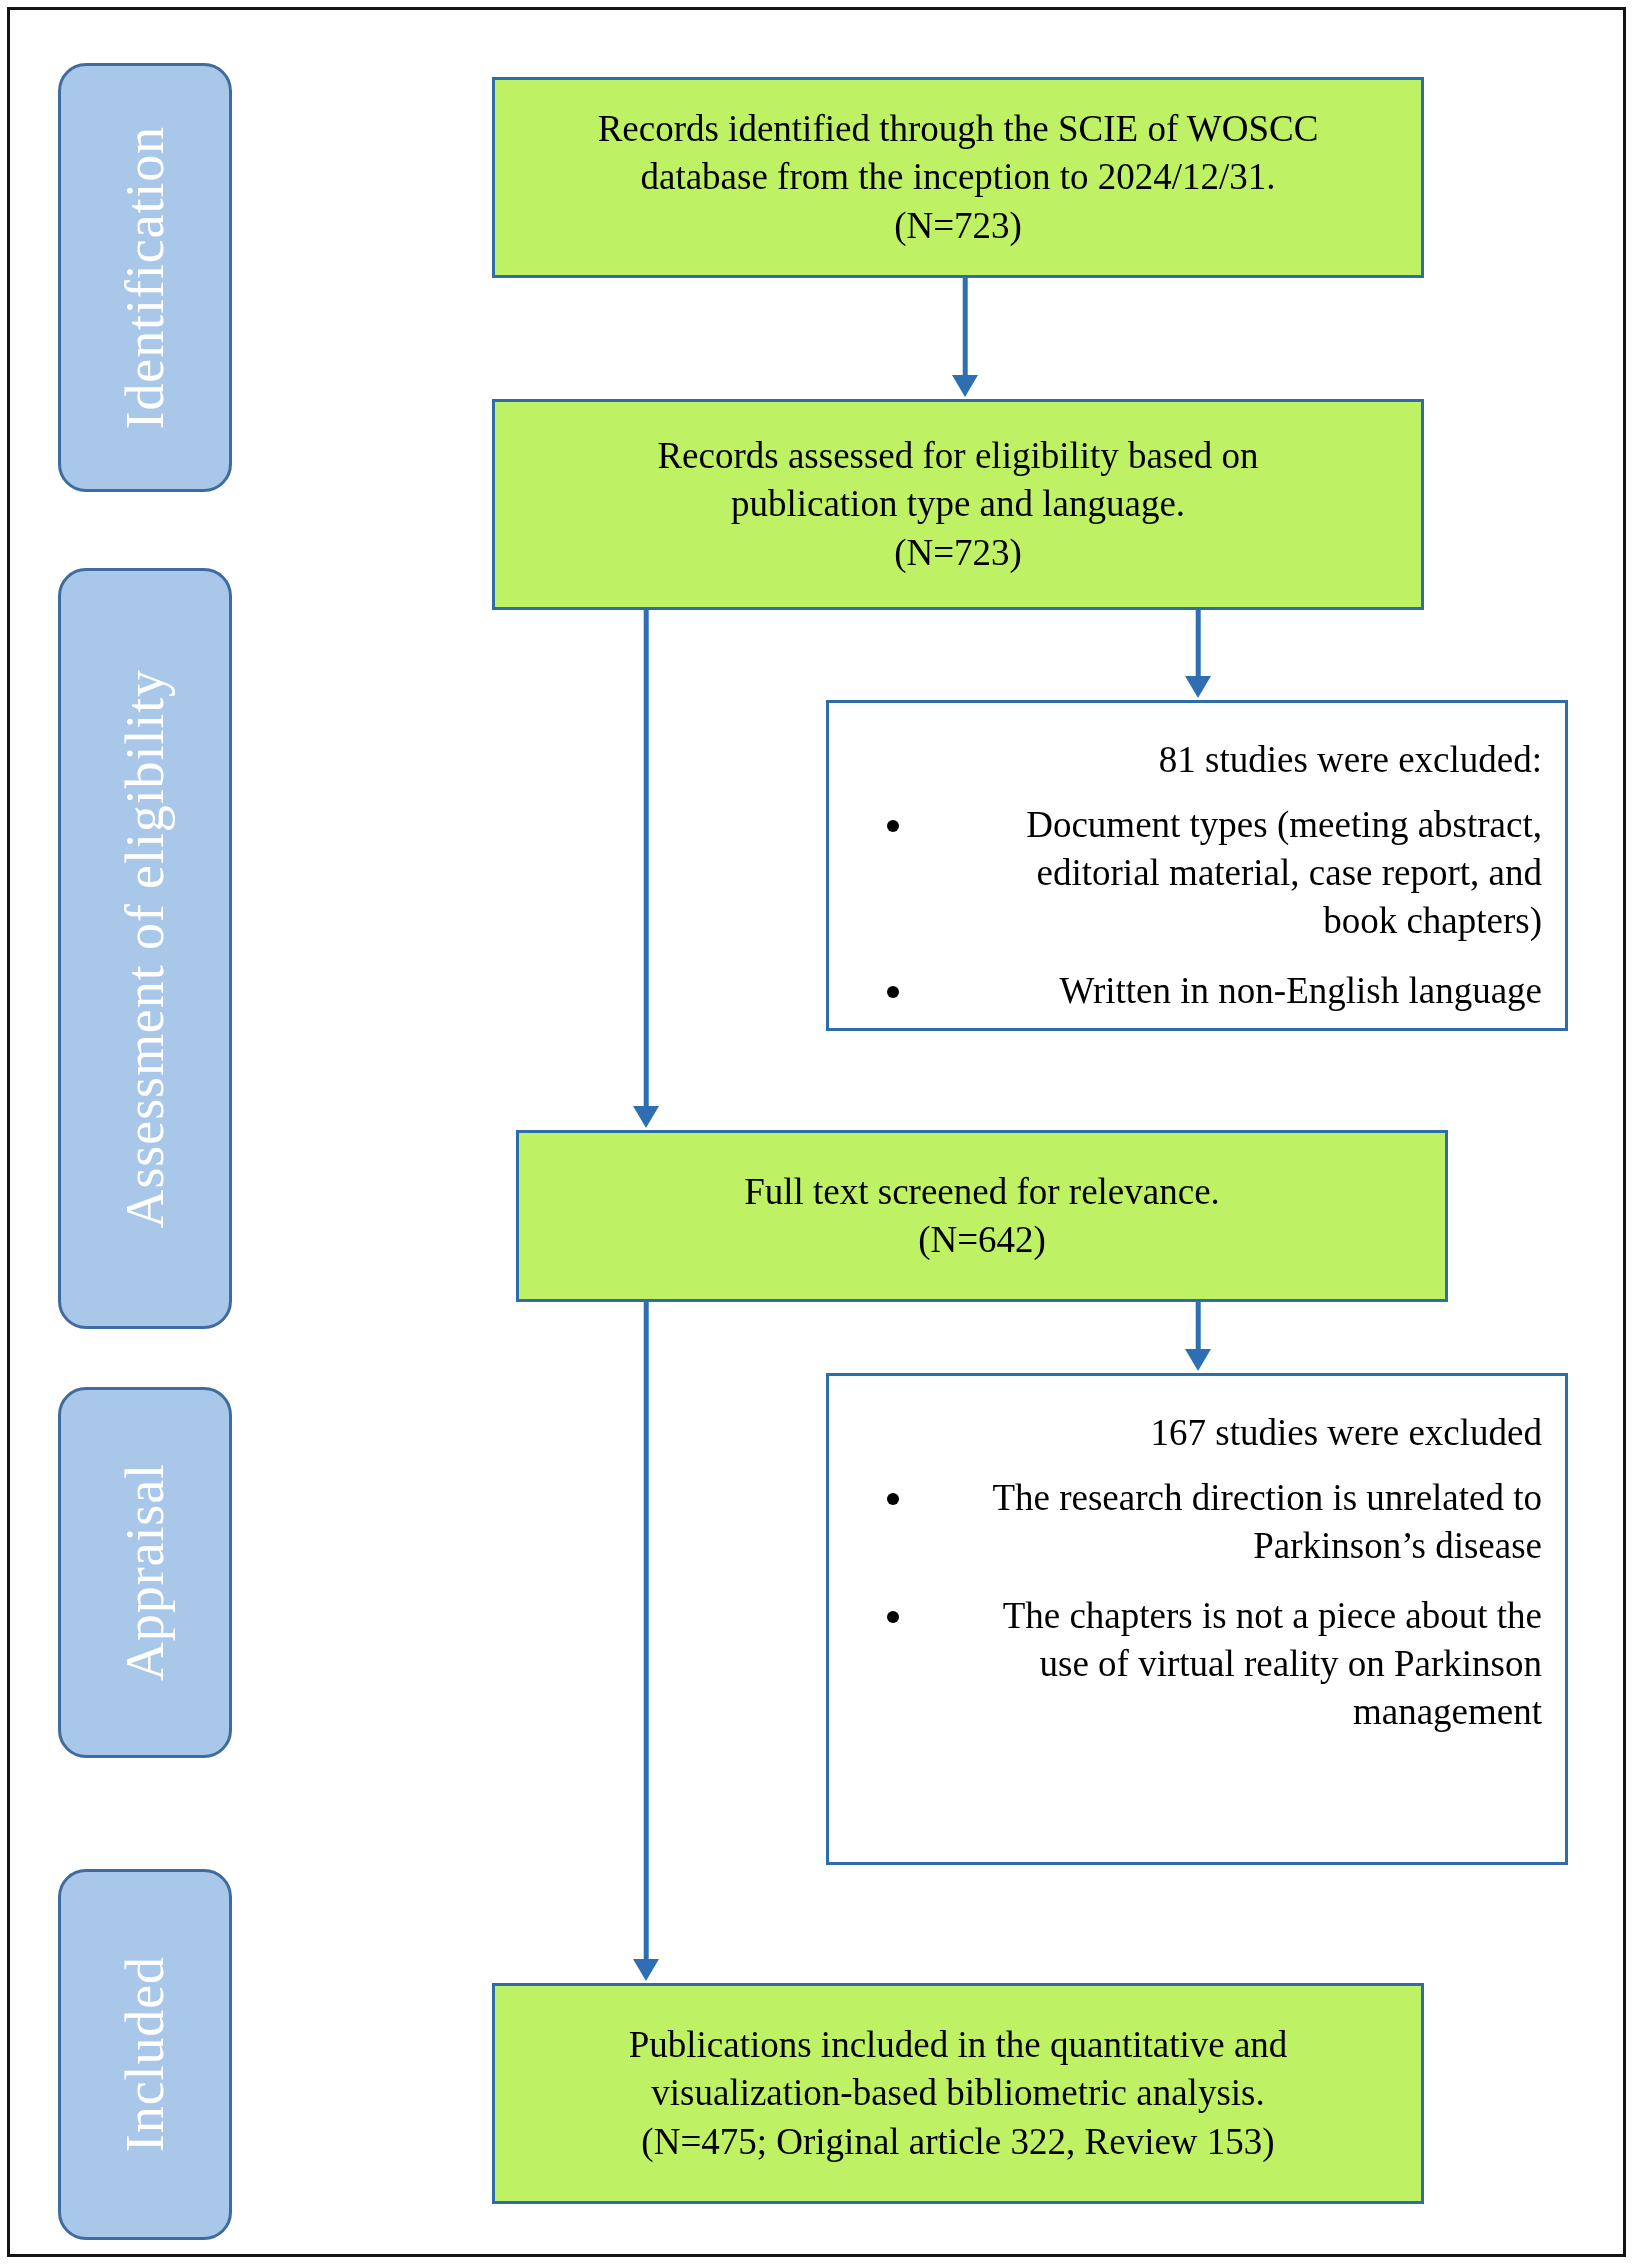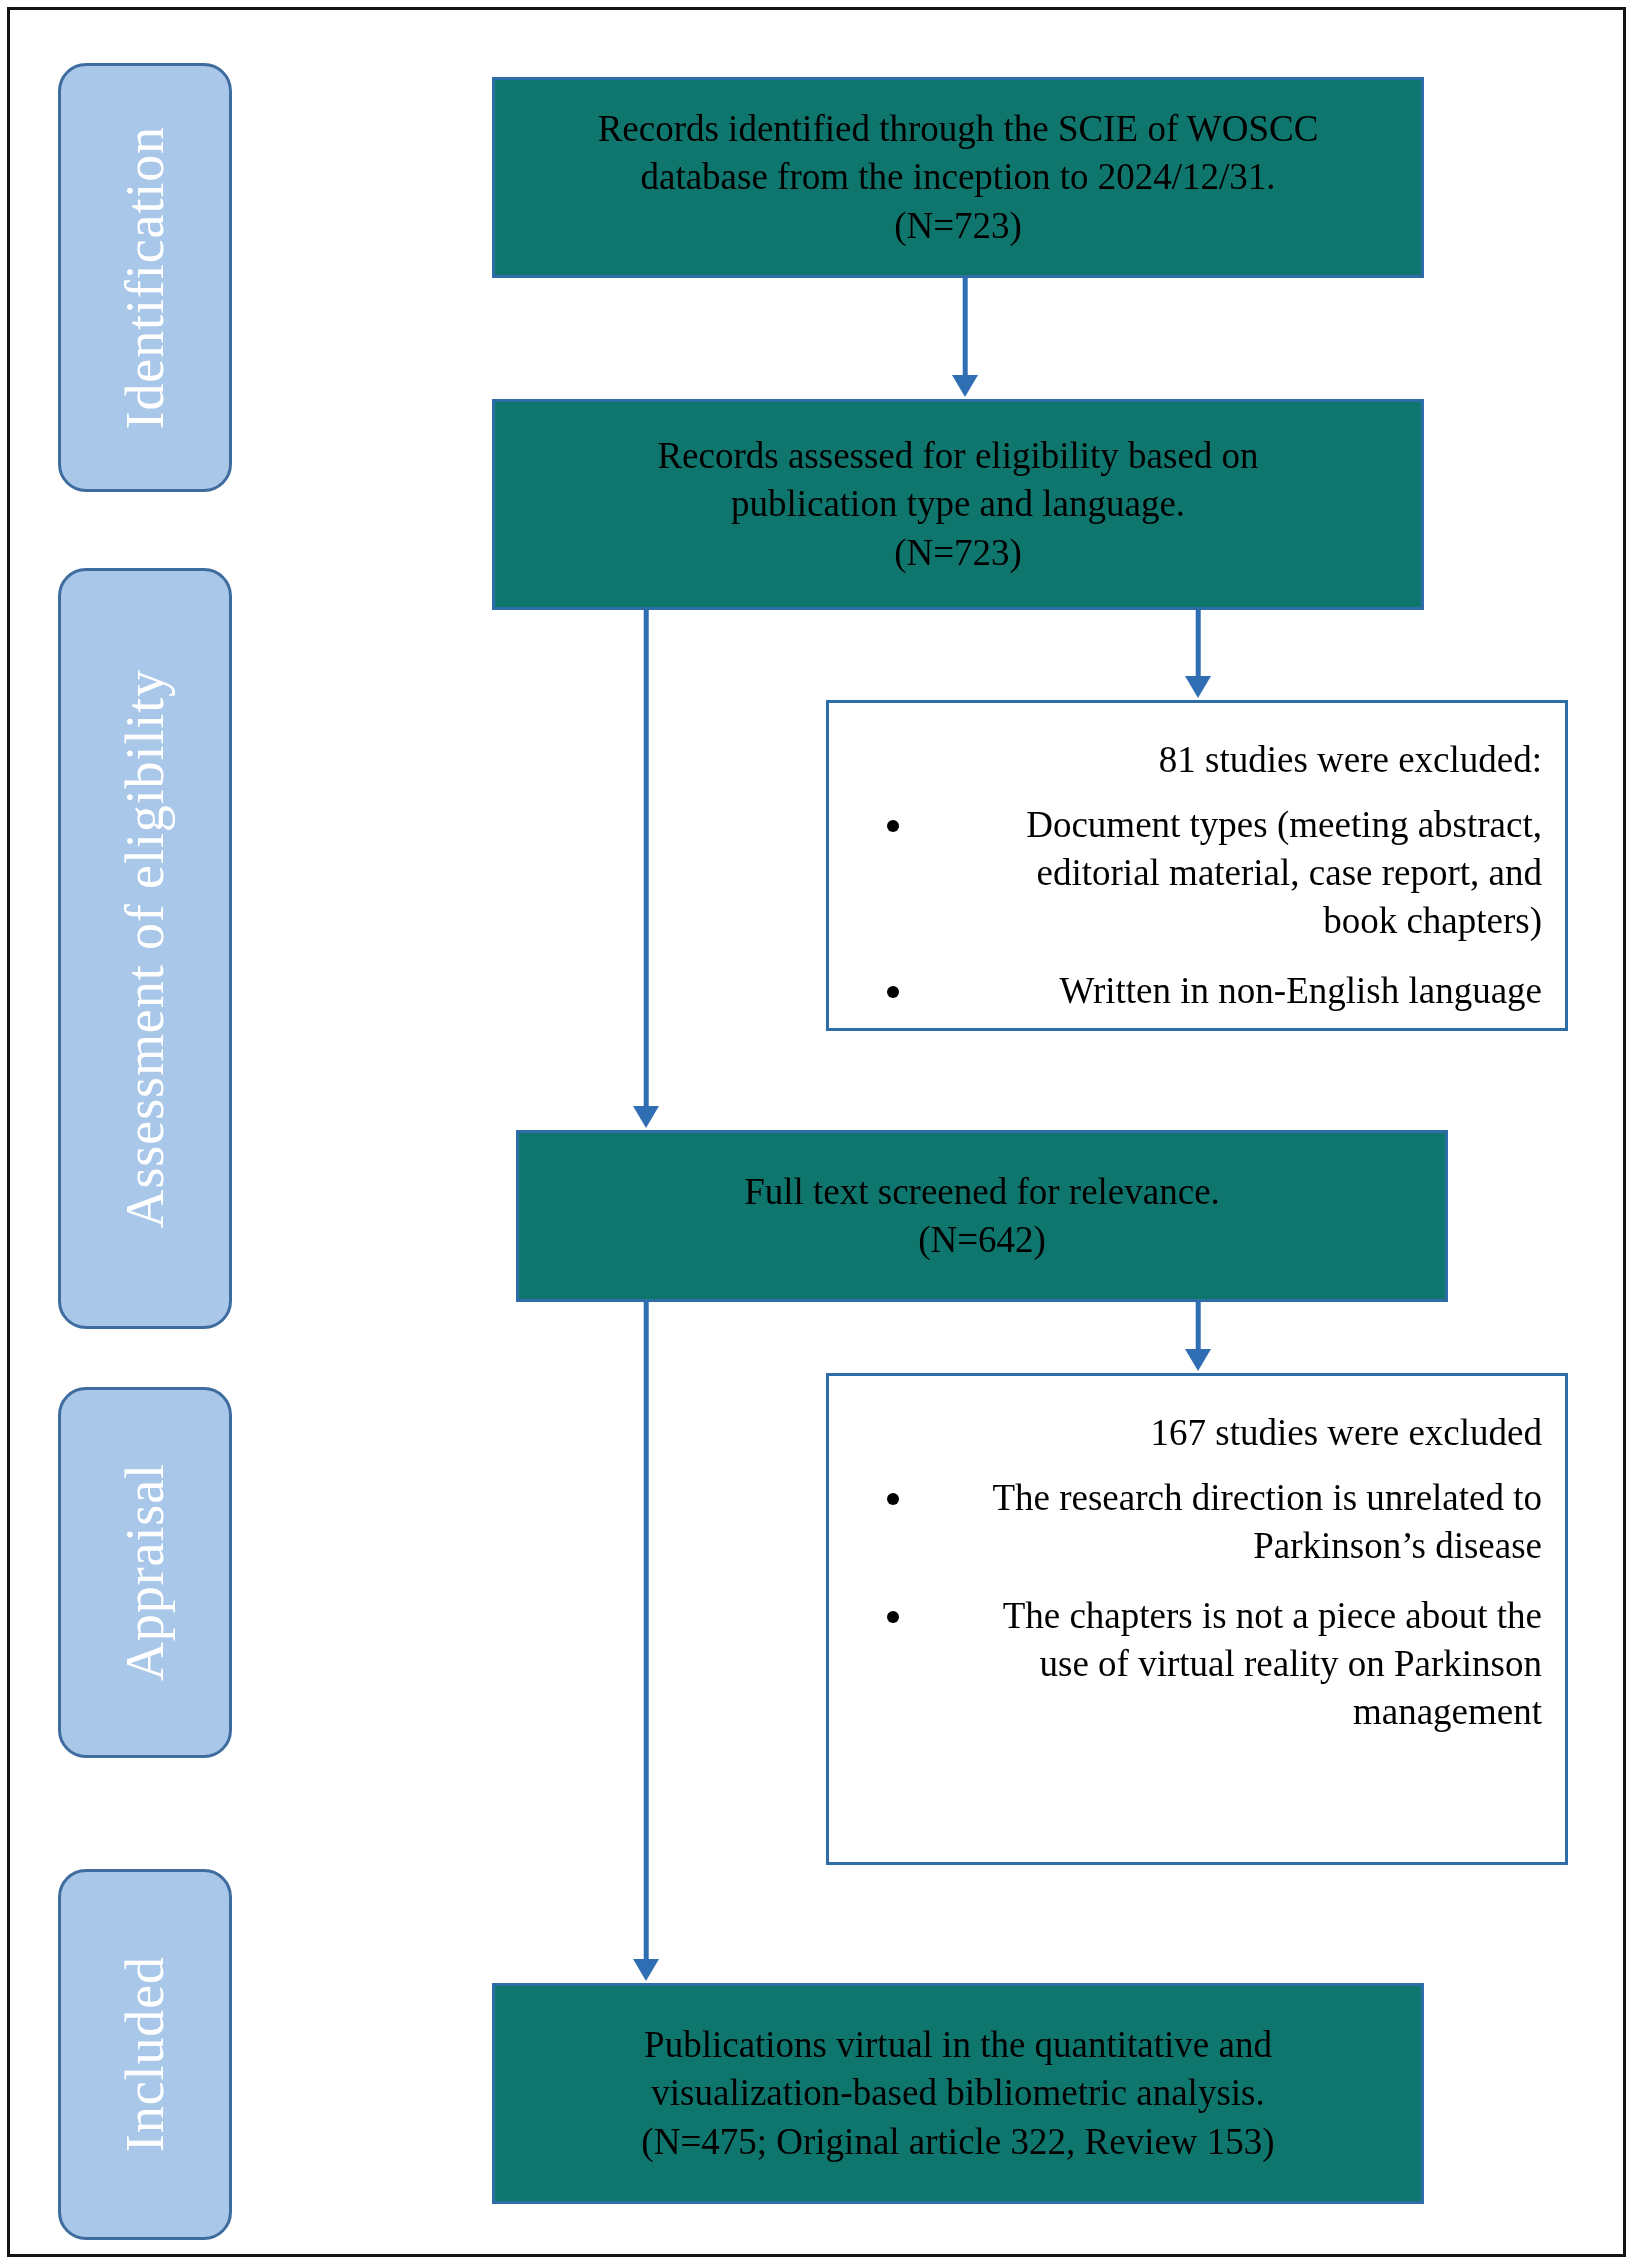--- a/index.html
+++ b/index.html
@@ -44,21 +44,21 @@
   #stage-assessment     { top: 568px; height: 761px; }
   #stage-appraisal      { top: 1387px; height: 371px; }
   #stage-included       { top: 1869px; height: 371px; }
 
   
   .flow-box {
     position: absolute;
     left: 492px;
     width: 932px;
     box-sizing: border-box;
-    background: #0f766e;
+    background: #bef264;
     border: 3.7px solid var(--box-border, #2e6da8);
     display: flex;
     flex-direction: column;
     align-items: center;
     justify-content: center;
     text-align: center;
     font-size: 37px;
     line-height: 1.3;
   }
   .flow-box .line { white-space: nowrap; }
@@ -160,21 +160,21 @@
     <span class="line">publication type and language.</span>
     <span class="line">(N=723)</span>
   </div>
 
   <div class="flow-box" id="box-fulltext">
     <span class="line">Full text screened for relevance.</span>
     <span class="line">(N=642)</span>
   </div>
 
   <div class="flow-box" id="box-included">
-    <span class="line">Publications virtual in the quantitative and</span>
+    <span class="line">Publications included in the quantitative and</span>
     <span class="line">visualization-based bibliometric analysis.</span>
     <span class="line">(N=475; Original article 322, Review 153)</span>
   </div>
 
   <div class="excl-box" id="excl-81">
     <p class="excl-title">81 studies were excluded:</p>
     <ul class="excl-list">
       <li>Document types (meeting abstract, editorial material, case report, and book chapters)</li>
       <li>Written in non-English language</li>
     </ul>

